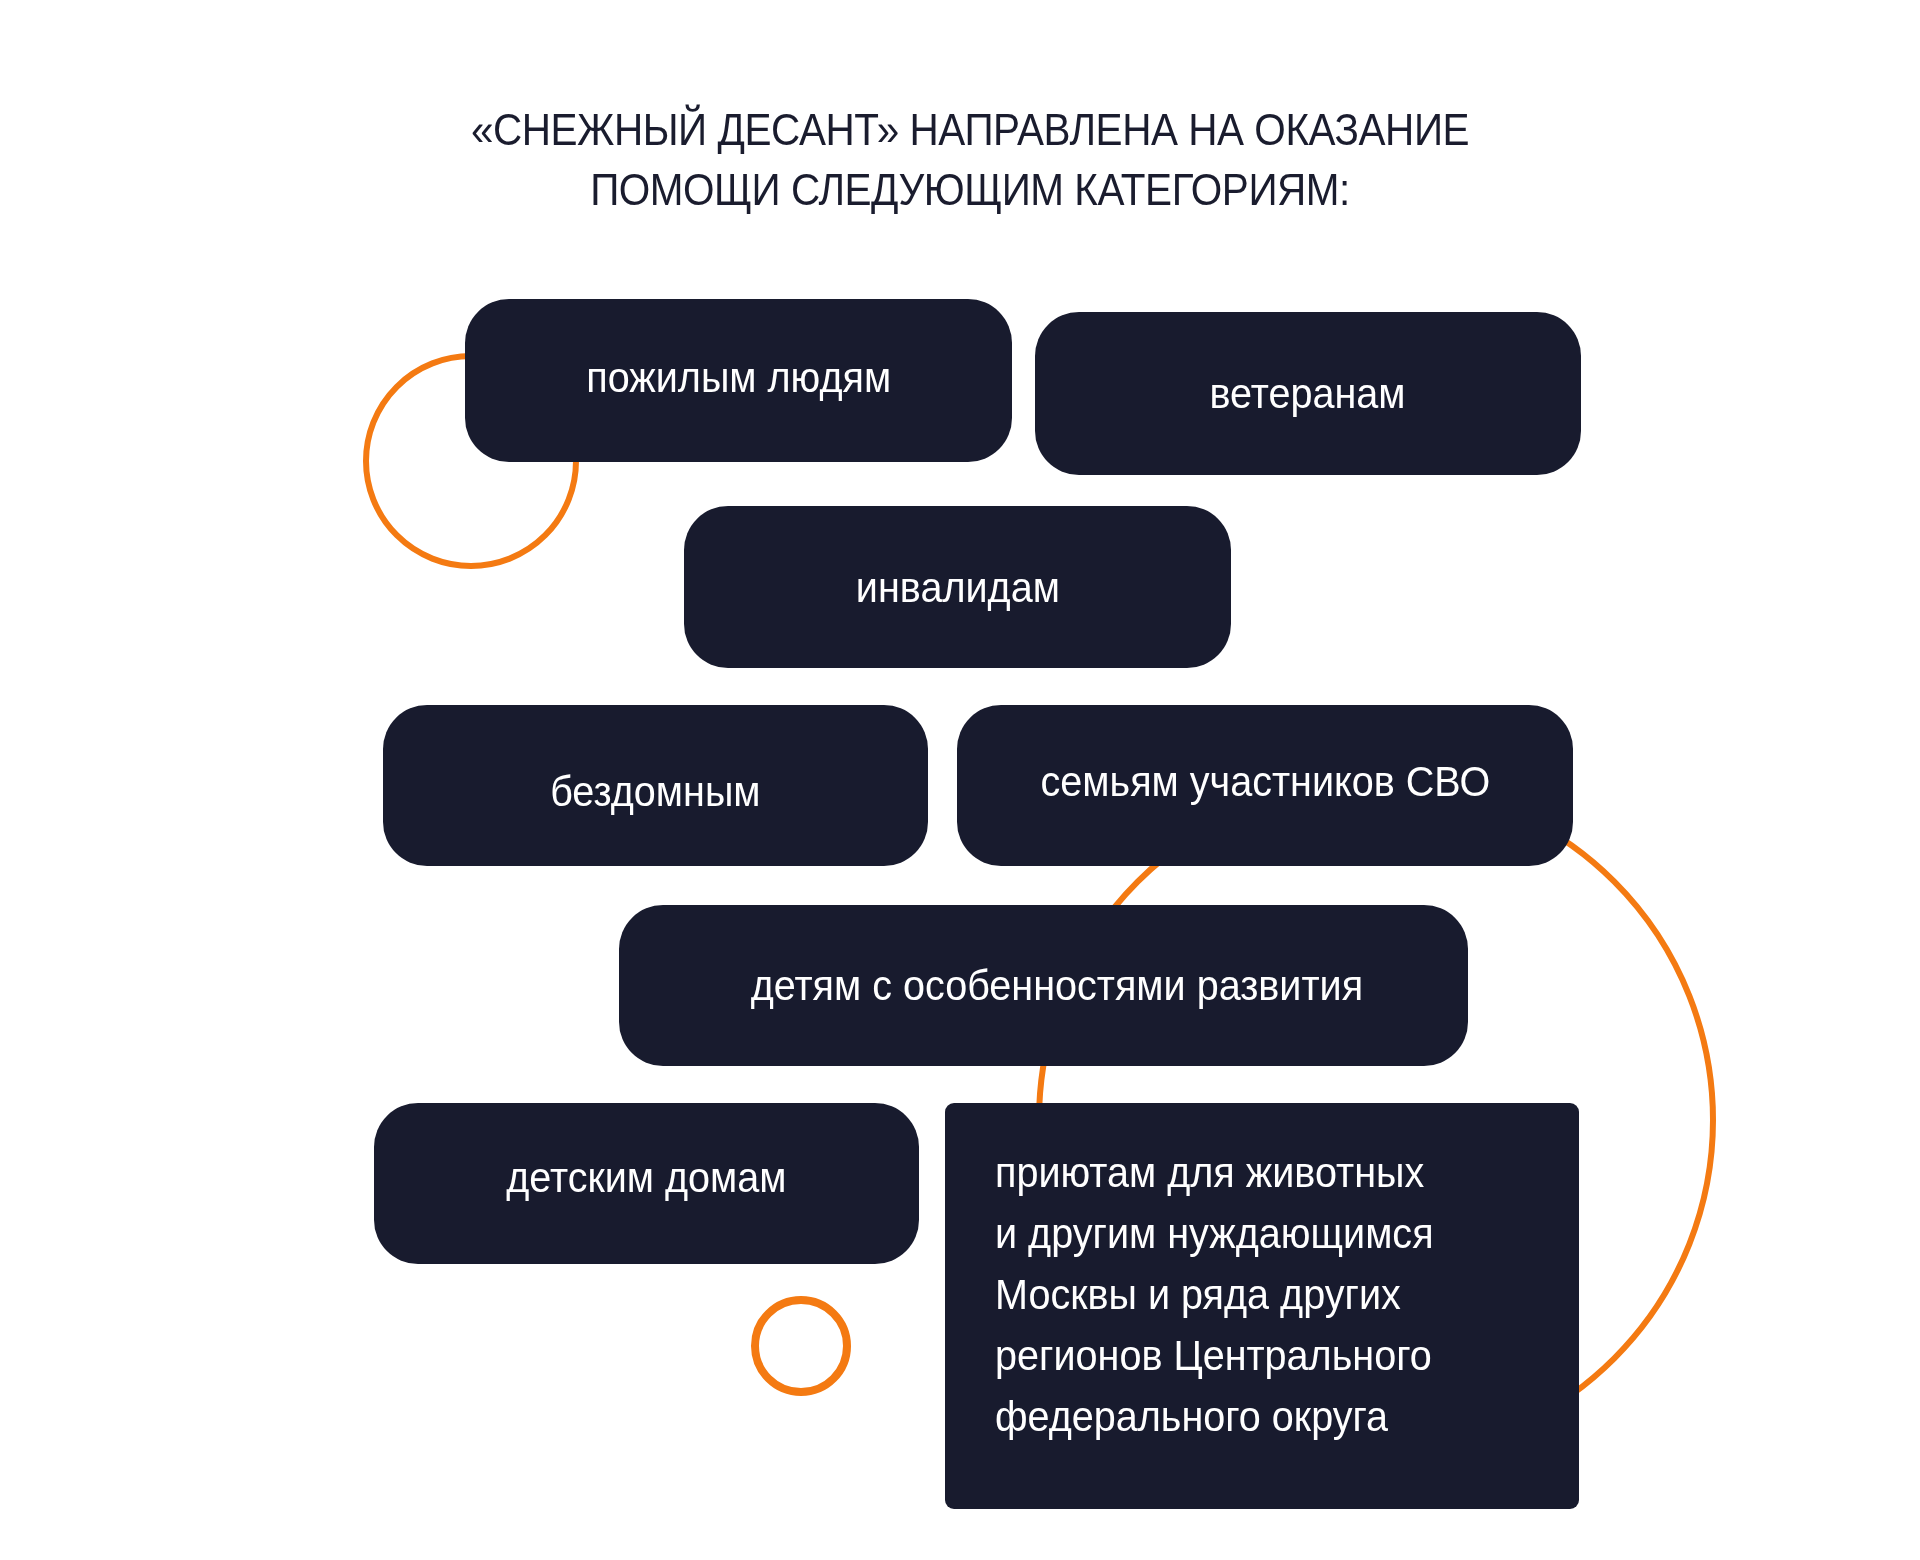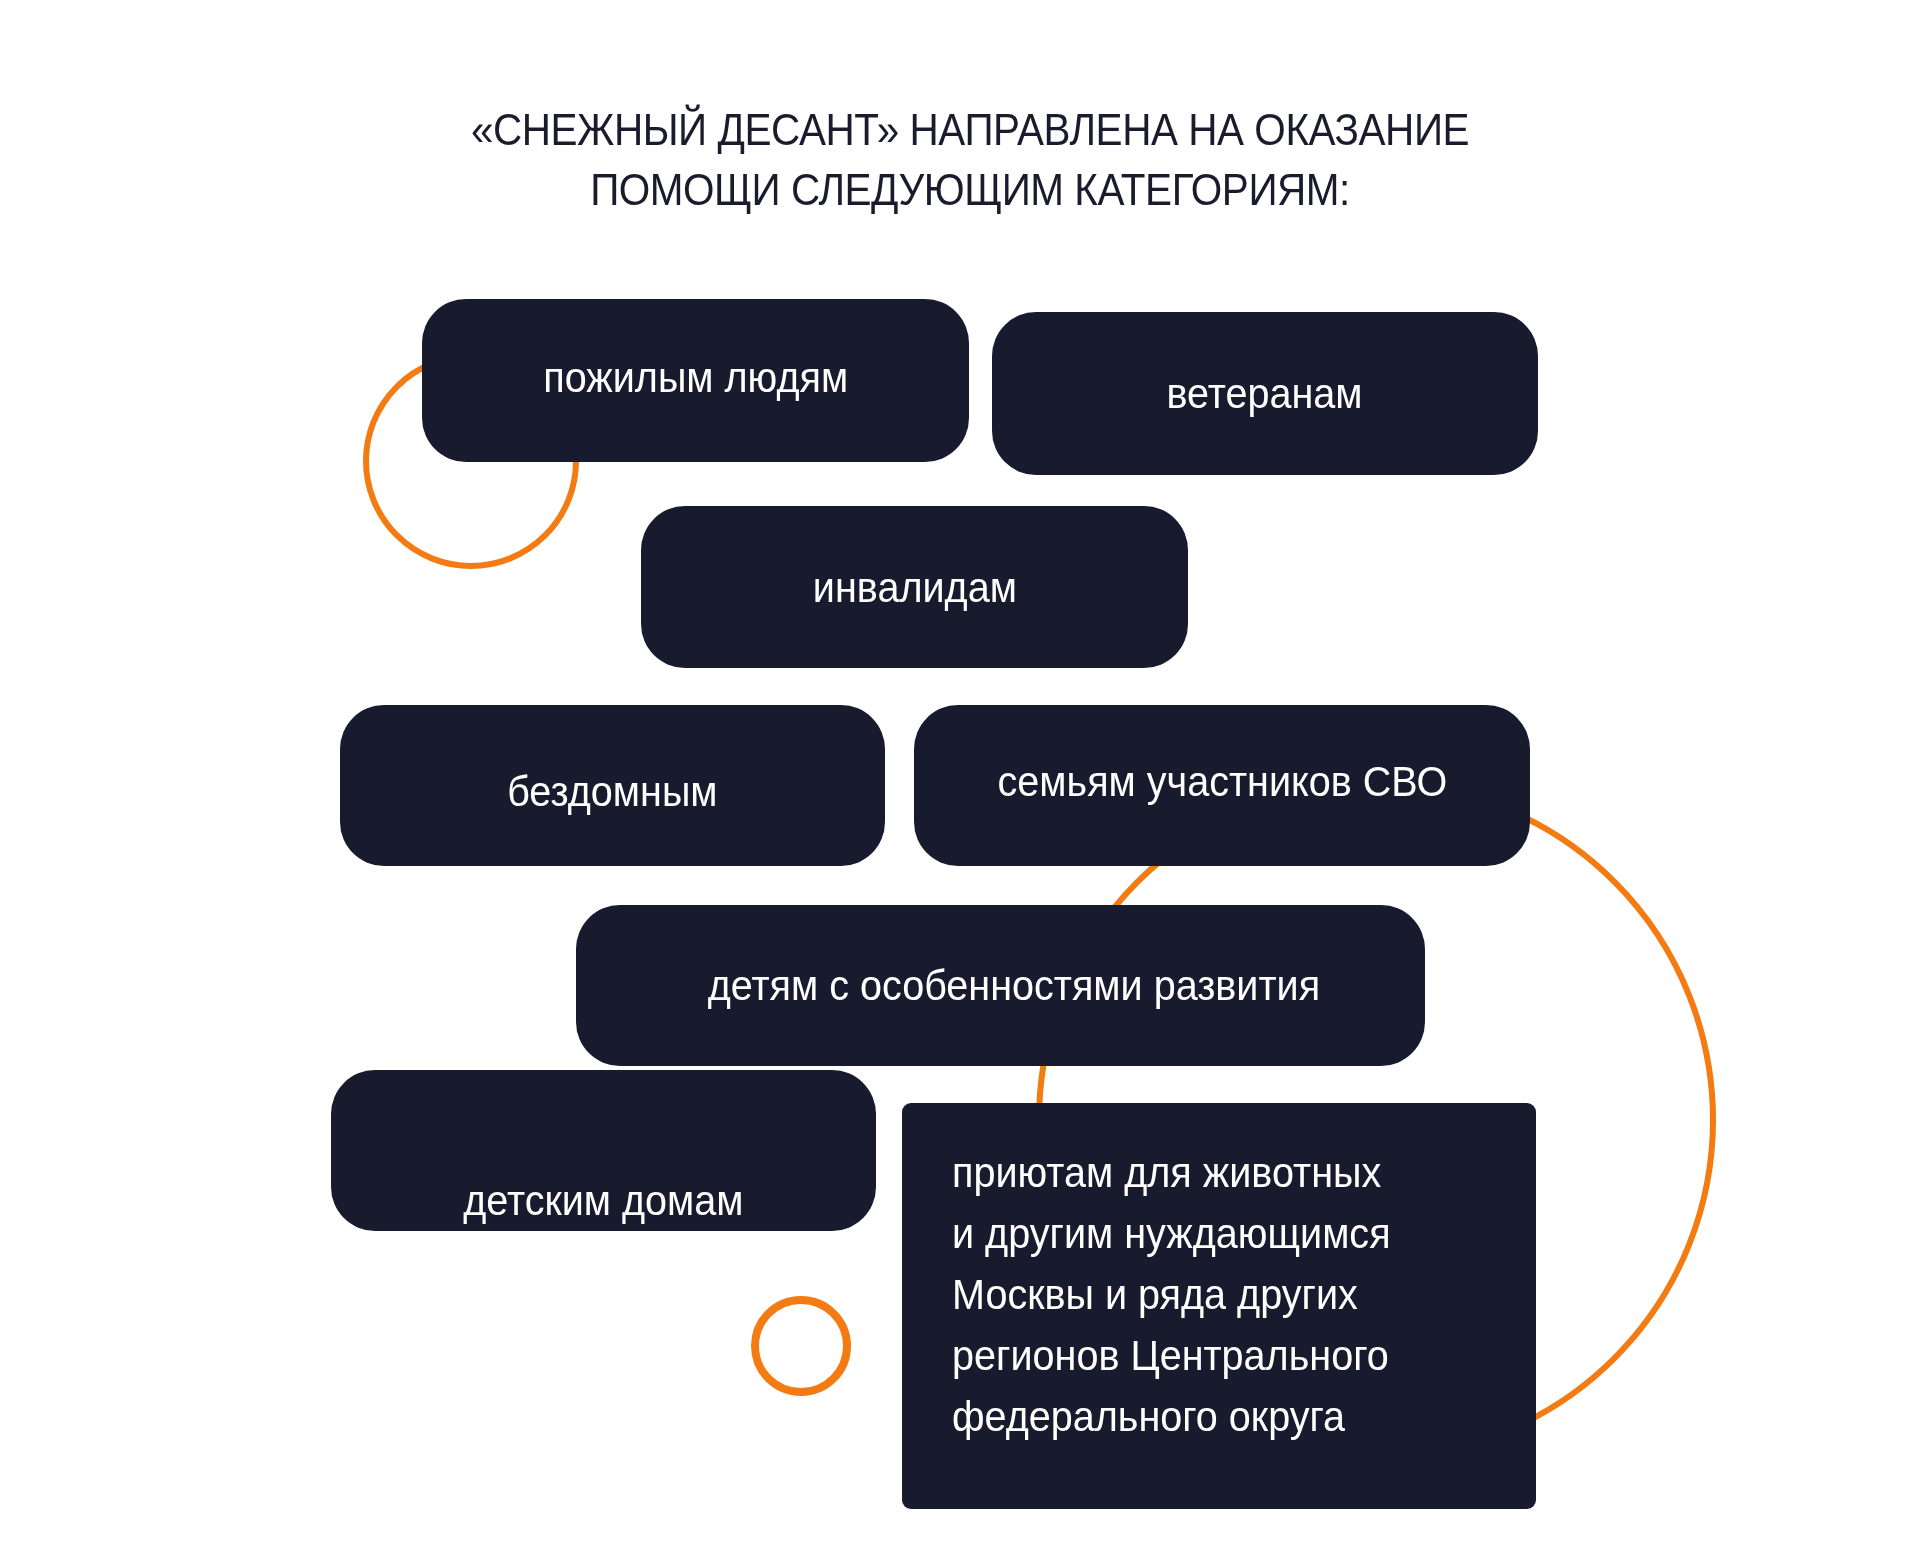--- a/index.html
+++ b/index.html
@@ -1,20 +1,20 @@
 <!DOCTYPE html>
 <html><head>
 <meta charset="utf-8">
 <style>
   html,body{margin:0;padding:0;}
   body{width:1920px;height:1560px;background:#ffffff;position:relative;overflow:hidden;font-family:"Liberation Sans","DejaVu Sans",sans-serif;}
   .title{position:absolute;left:0;top:100px;width:1940px;text-align:center;color:#1a1c2e;font-size:44px;line-height:60px;letter-spacing:-0.5px;transform:scaleX(0.92);transform-origin:970px 0;}
   .title div{white-space:nowrap;}
   .deco{position:absolute;left:0;top:0;}
-  .box{position:absolute;background:#181b2e;border-radius:44px;color:#ffffff;display:flex;align-items:center;justify-content:center;font-size:43px;line-height:61px;text-align:center;box-sizing:border-box;}
+  .box{position:absolute;background:#181b2e;border-radius:44px;color:#ffffff;display:flex;align-items:center;justify-content:center;font-size:43px;line-height:61px;text-align:center;box-sizing:border-box;margin-left:43px;}
   .box span{display:block;transform:scaleX(0.92);white-space:nowrap;}
   .box.multi{justify-content:flex-start;padding-left:50px;text-align:left;}
   .box.multi span{transform-origin:0 50%;white-space:pre-line;}
 </style>
 </head>
 <body>
 
 <svg class="deco" width="1920" height="1560">
   <circle cx="471" cy="461" r="105" fill="none" stroke="#f47a12" stroke-width="6"></circle>
   <circle cx="1376" cy="1120" r="337" fill="none" stroke="#f47a12" stroke-width="6"></circle>
@@ -43,21 +43,21 @@
 </div>
 
 <div class="box" style="left:914px;top:705px;width:616px;height:161px;text-align:center;">
   <span style="margin-top:-8px">семьям участников СВО</span>
 </div>
 
 <div class="box" style="left:576px;top:905px;width:849px;height:161px;padding-left:26px;">
   <span>детям с особенностями развития</span>
 </div>
 
-<div class="box" style="left:331px;top:1070px;width:545px;height:161px;align-items:flex-end;">
+<div class="box" style="left:331px;top:1103px;width:545px;height:161px;">
   <span style="margin-top:-12px">детским домам</span>
 </div>
 
 <div class="box multi" style="left:902px;top:1103px;width:634px;height:406px;border-radius:9px;">
   <span style="margin-top:-24px">приютам для животных
 и другим нуждающимся
 Москвы и ряда других
 регионов Центрального
 федерального округа</span>
 </div>

